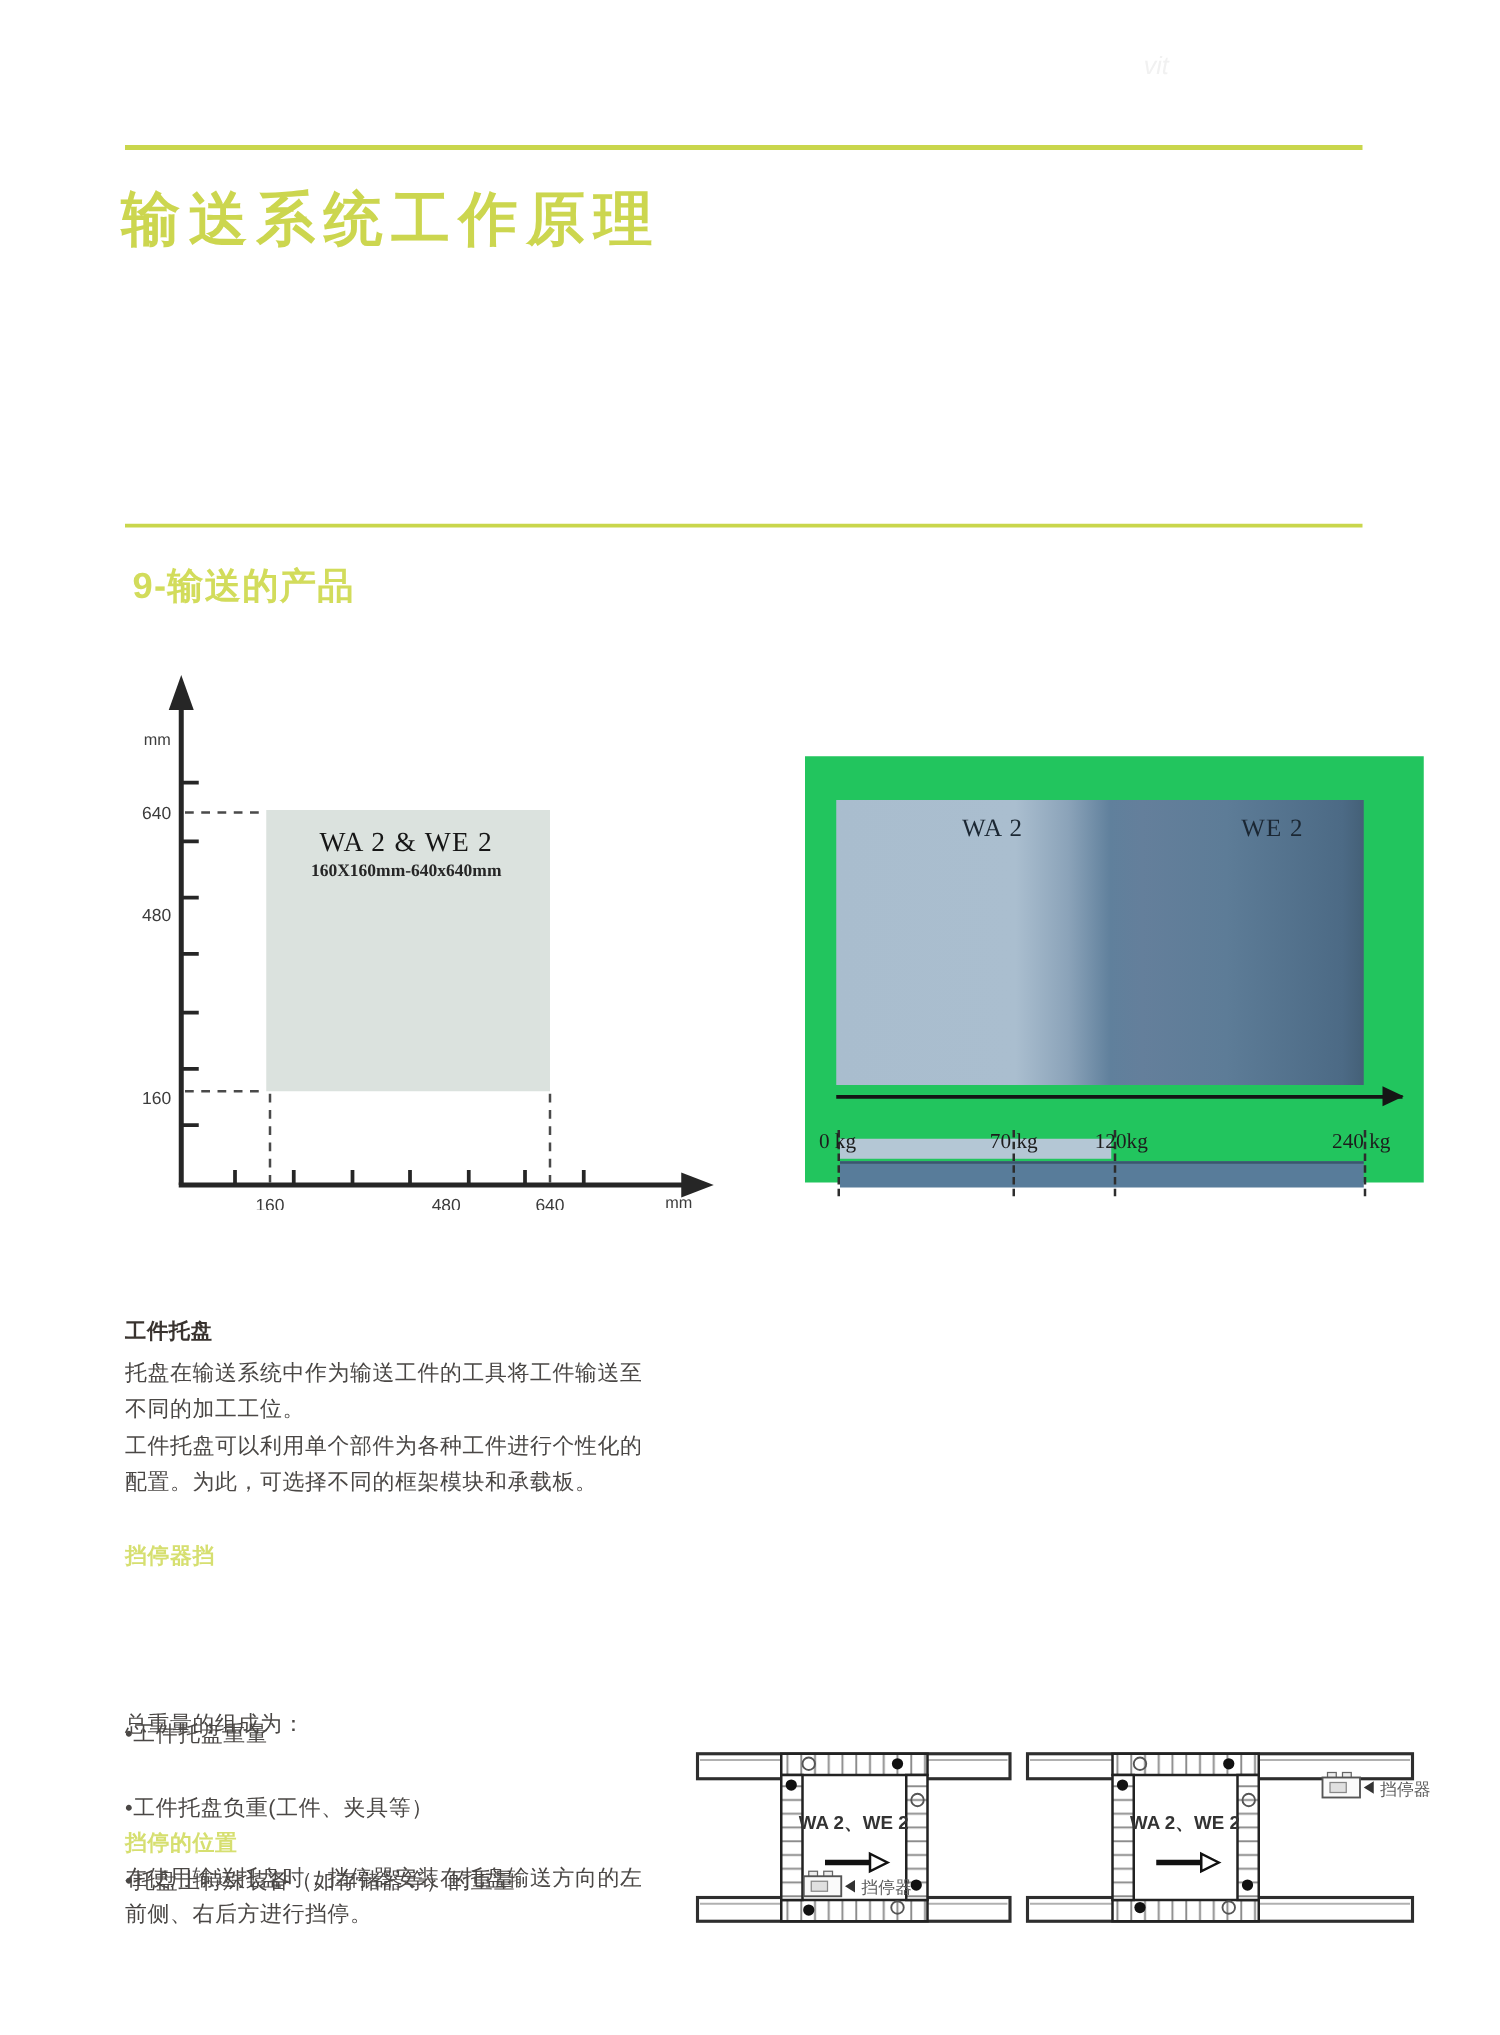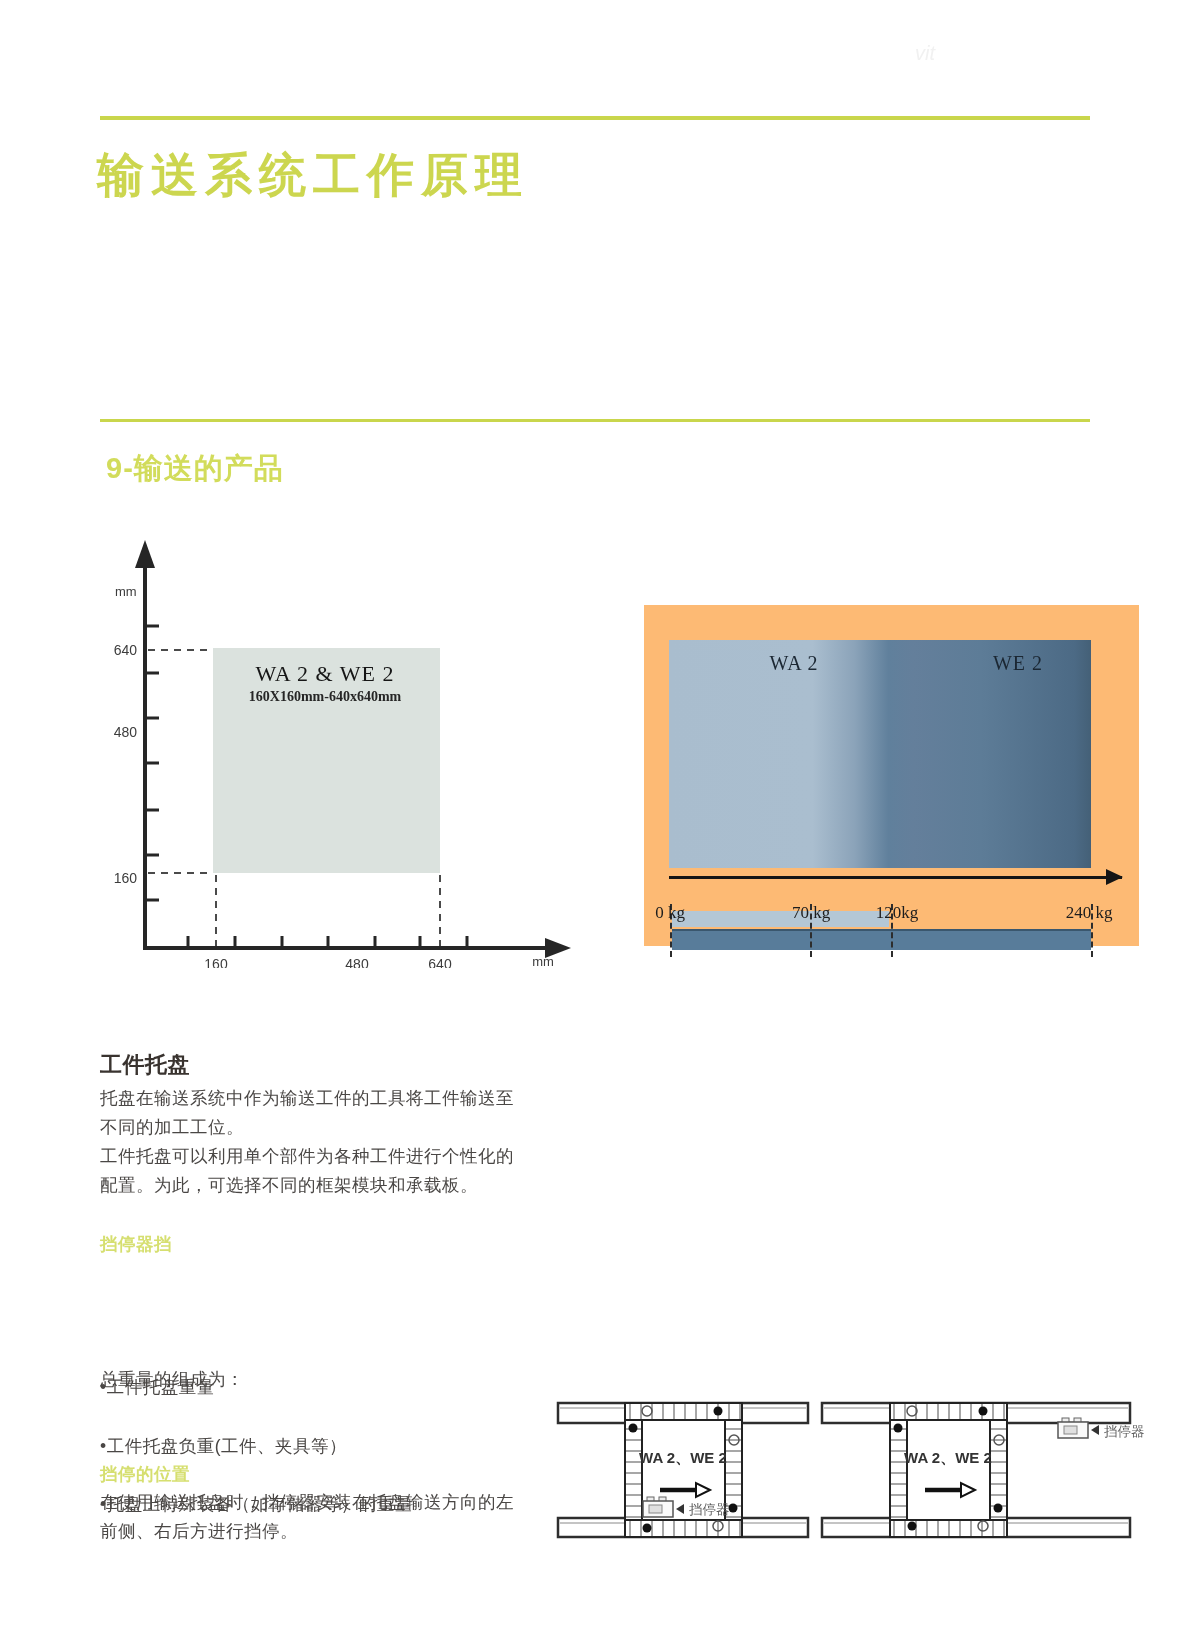--- a/index.html
+++ b/index.html
@@ -23,21 +23,21 @@
   }
   .section-title {
     position:absolute; left:106px; top:449px;
     font-size:29px; font-weight:bold; color:#d2dc5b; letter-spacing:1px;
   }
 
   
   .size-chart { position:absolute; left:95px; top:528px; width:480px; height:440px; }
 
   
-  .weight-chart { position:absolute; left:644px; top:605px; width:495px; height:341px; background:#fdba74; }
+  .weight-chart { position:absolute; left:644px; top:605px; width:495px; height:341px; background:#22c55e; }
   .grad-box {
     position:absolute; left:25px; top:35px; width:422px; height:228px;
     background:linear-gradient(90deg,#a9bdce 0%,#aabecf 34%,#8ba3b9 44%,#60809c 52%,#647f9b 58%,#5d7c97 74%,#4c6a85 96%,#446077 100%);
   }
   .zone-label {
     position:absolute; top:12px; transform:translateX(-50%);
     font-family:"Liberation Serif", serif; font-size:20px; color:#1b2733; letter-spacing:1px;
   }
   .w-axis { position:absolute; left:25px; top:271px; width:453px; height:3px; background:#151515; }
   .w-arrow {
@@ -48,21 +48,21 @@
     position:absolute; top:298px; transform:translateX(-50%);
     font-family:"Liberation Serif", serif; font-size:17px; color:#1d1d1d; white-space:nowrap; z-index:3;
   }
   .w-dash { position:absolute; top:299px; height:53px; width:0; border-left:2px dashed #2d2d2d; z-index:2; }
   .bar-light { position:absolute; left:28px; top:306px; width:217px; height:16px; background:#b4c7d5; z-index:1; }
   .bar-dark  { position:absolute; left:28px; top:324px; width:419px; height:21px; background:#587c9a; border-top:2px solid #3a576e; z-index:1; }
 
   
   .blk { position:absolute; left:100px; width:474px; white-space:pre-line;
          font-size:17.5px; line-height:29px; color:#4a4745; letter-spacing:0.5px; }
-  .blk-h  { font-size:22px; font-weight:bold; color:#39332f; }
+  .blk-h  { font-size:17px; font-weight:bold; color:#39332f; }
   .blk-sub { font-size:17.5px; font-weight:600; color:#d6df70; }
   .bullets div { line-height:29.5px; }
 
   
   .stopper-diagram { position:absolute; left:530px; top:1340px; width:630px; height:225px; }
 
   svg text { font-family:"Liberation Sans", sans-serif; }
   svg .serif { font-family:"Liberation Serif", serif; }
 </style>
 </head>

